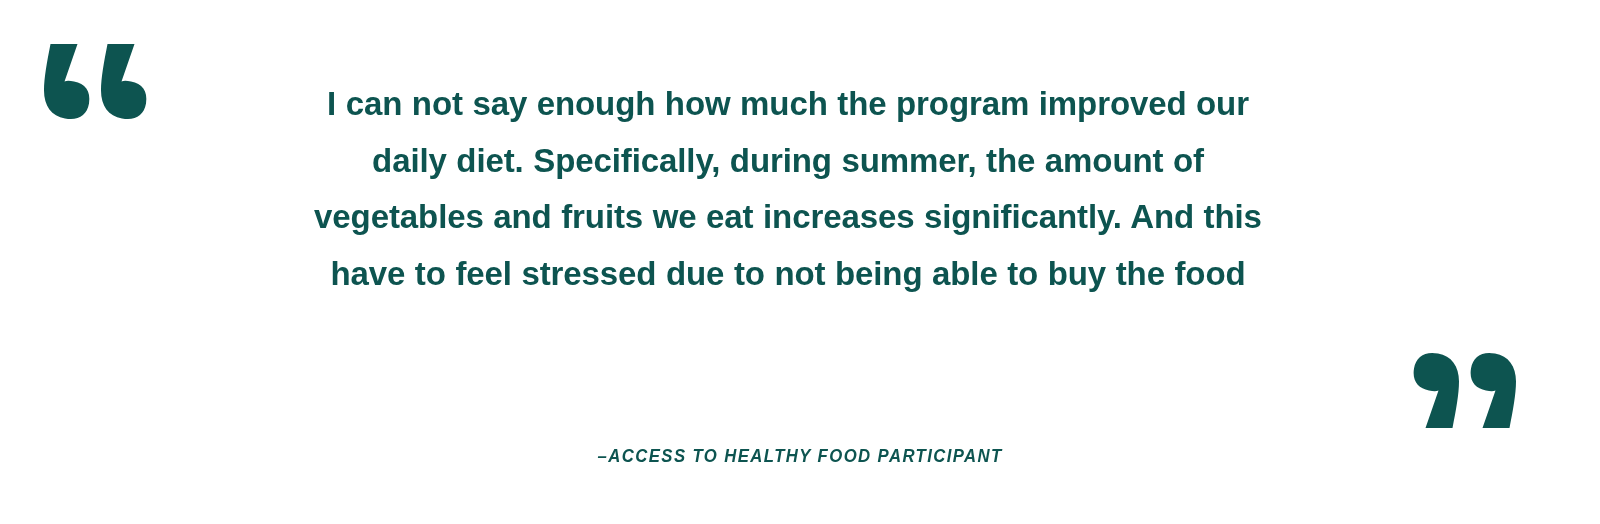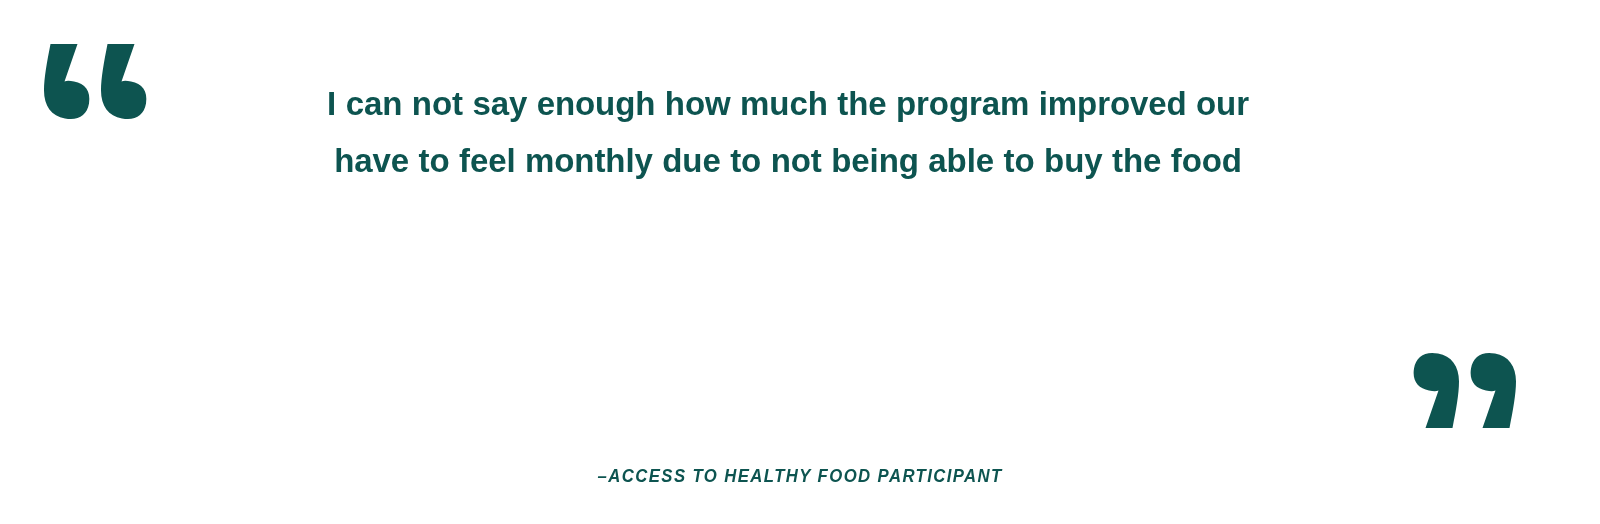--- a/index.html
+++ b/index.html
@@ -67,21 +67,21 @@
   .quote-line {
     display: block;
     white-space: nowrap;
   }
 
   
   .attribution {
     position: absolute;
     left: 0;
     right: 0;
-    top: 464px;
+    top: 444px;
     text-align: center;
   }
 
   .attribution-text {
     margin: 0;
     display: inline-block;
     color: #0d5450;
     font-family: "Liberation Sans Narrow", "Liberation Sans", "DejaVu Sans", sans-serif;
     font-weight: 700;
     font-style: italic;
@@ -102,21 +102,23 @@
   <span class="quote-mark quote-open">
     <svg viewBox="0 0 104 76" xmlns="http://www.w3.org/2000/svg" aria-hidden="true">
       <path d="M33.5 0 L6.5 0 C3 18 0 34 0 46.5 C0 62 7.5 72 21 74.5 C34 77 43 71.5 45 59.5 C47 47 41 39.5 30 37.5 C25.5 36.5 22.5 36.5 20.5 37.5 Z" fill="#0d5450"></path>
       <path d="M90.5 0 L63.5 0 C60 18 57 34 57 46.5 C57 62 64.5 72 78 74.5 C91 77 100 71.5 102 59.5 C104 47 98 39.5 87 37.5 C82.5 36.5 79.5 36.5 77.5 37.5 Z" fill="#0d5450"></path>
     </svg>
   </span>
 
   <div class="quote-block">
     <blockquote class="quote-text">
       <span class="quote-line">I can not say enough how much the program improved our</span>
-      <span class="quote-line">have to feel monthly due to not being able to buy the food</span>
+      <span class="quote-line">daily diet. Specifically, during summer, the amount of</span>
+      <span class="quote-line">vegetables and fruits we eat increases significantly. And this</span>
+      <span class="quote-line">have to feel stressed due to not being able to buy the food</span>
     </blockquote>
   </div>
 
   <span class="quote-mark quote-close">
     <svg viewBox="0 0 104 76" xmlns="http://www.w3.org/2000/svg" aria-hidden="true">
       <path d="M33.5 0 L6.5 0 C3 18 0 34 0 46.5 C0 62 7.5 72 21 74.5 C34 77 43 71.5 45 59.5 C47 47 41 39.5 30 37.5 C25.5 36.5 22.5 36.5 20.5 37.5 Z" fill="#0d5450"></path>
       <path d="M90.5 0 L63.5 0 C60 18 57 34 57 46.5 C57 62 64.5 72 78 74.5 C91 77 100 71.5 102 59.5 C104 47 98 39.5 87 37.5 C82.5 36.5 79.5 36.5 77.5 37.5 Z" fill="#0d5450"></path>
     </svg>
   </span>
 

